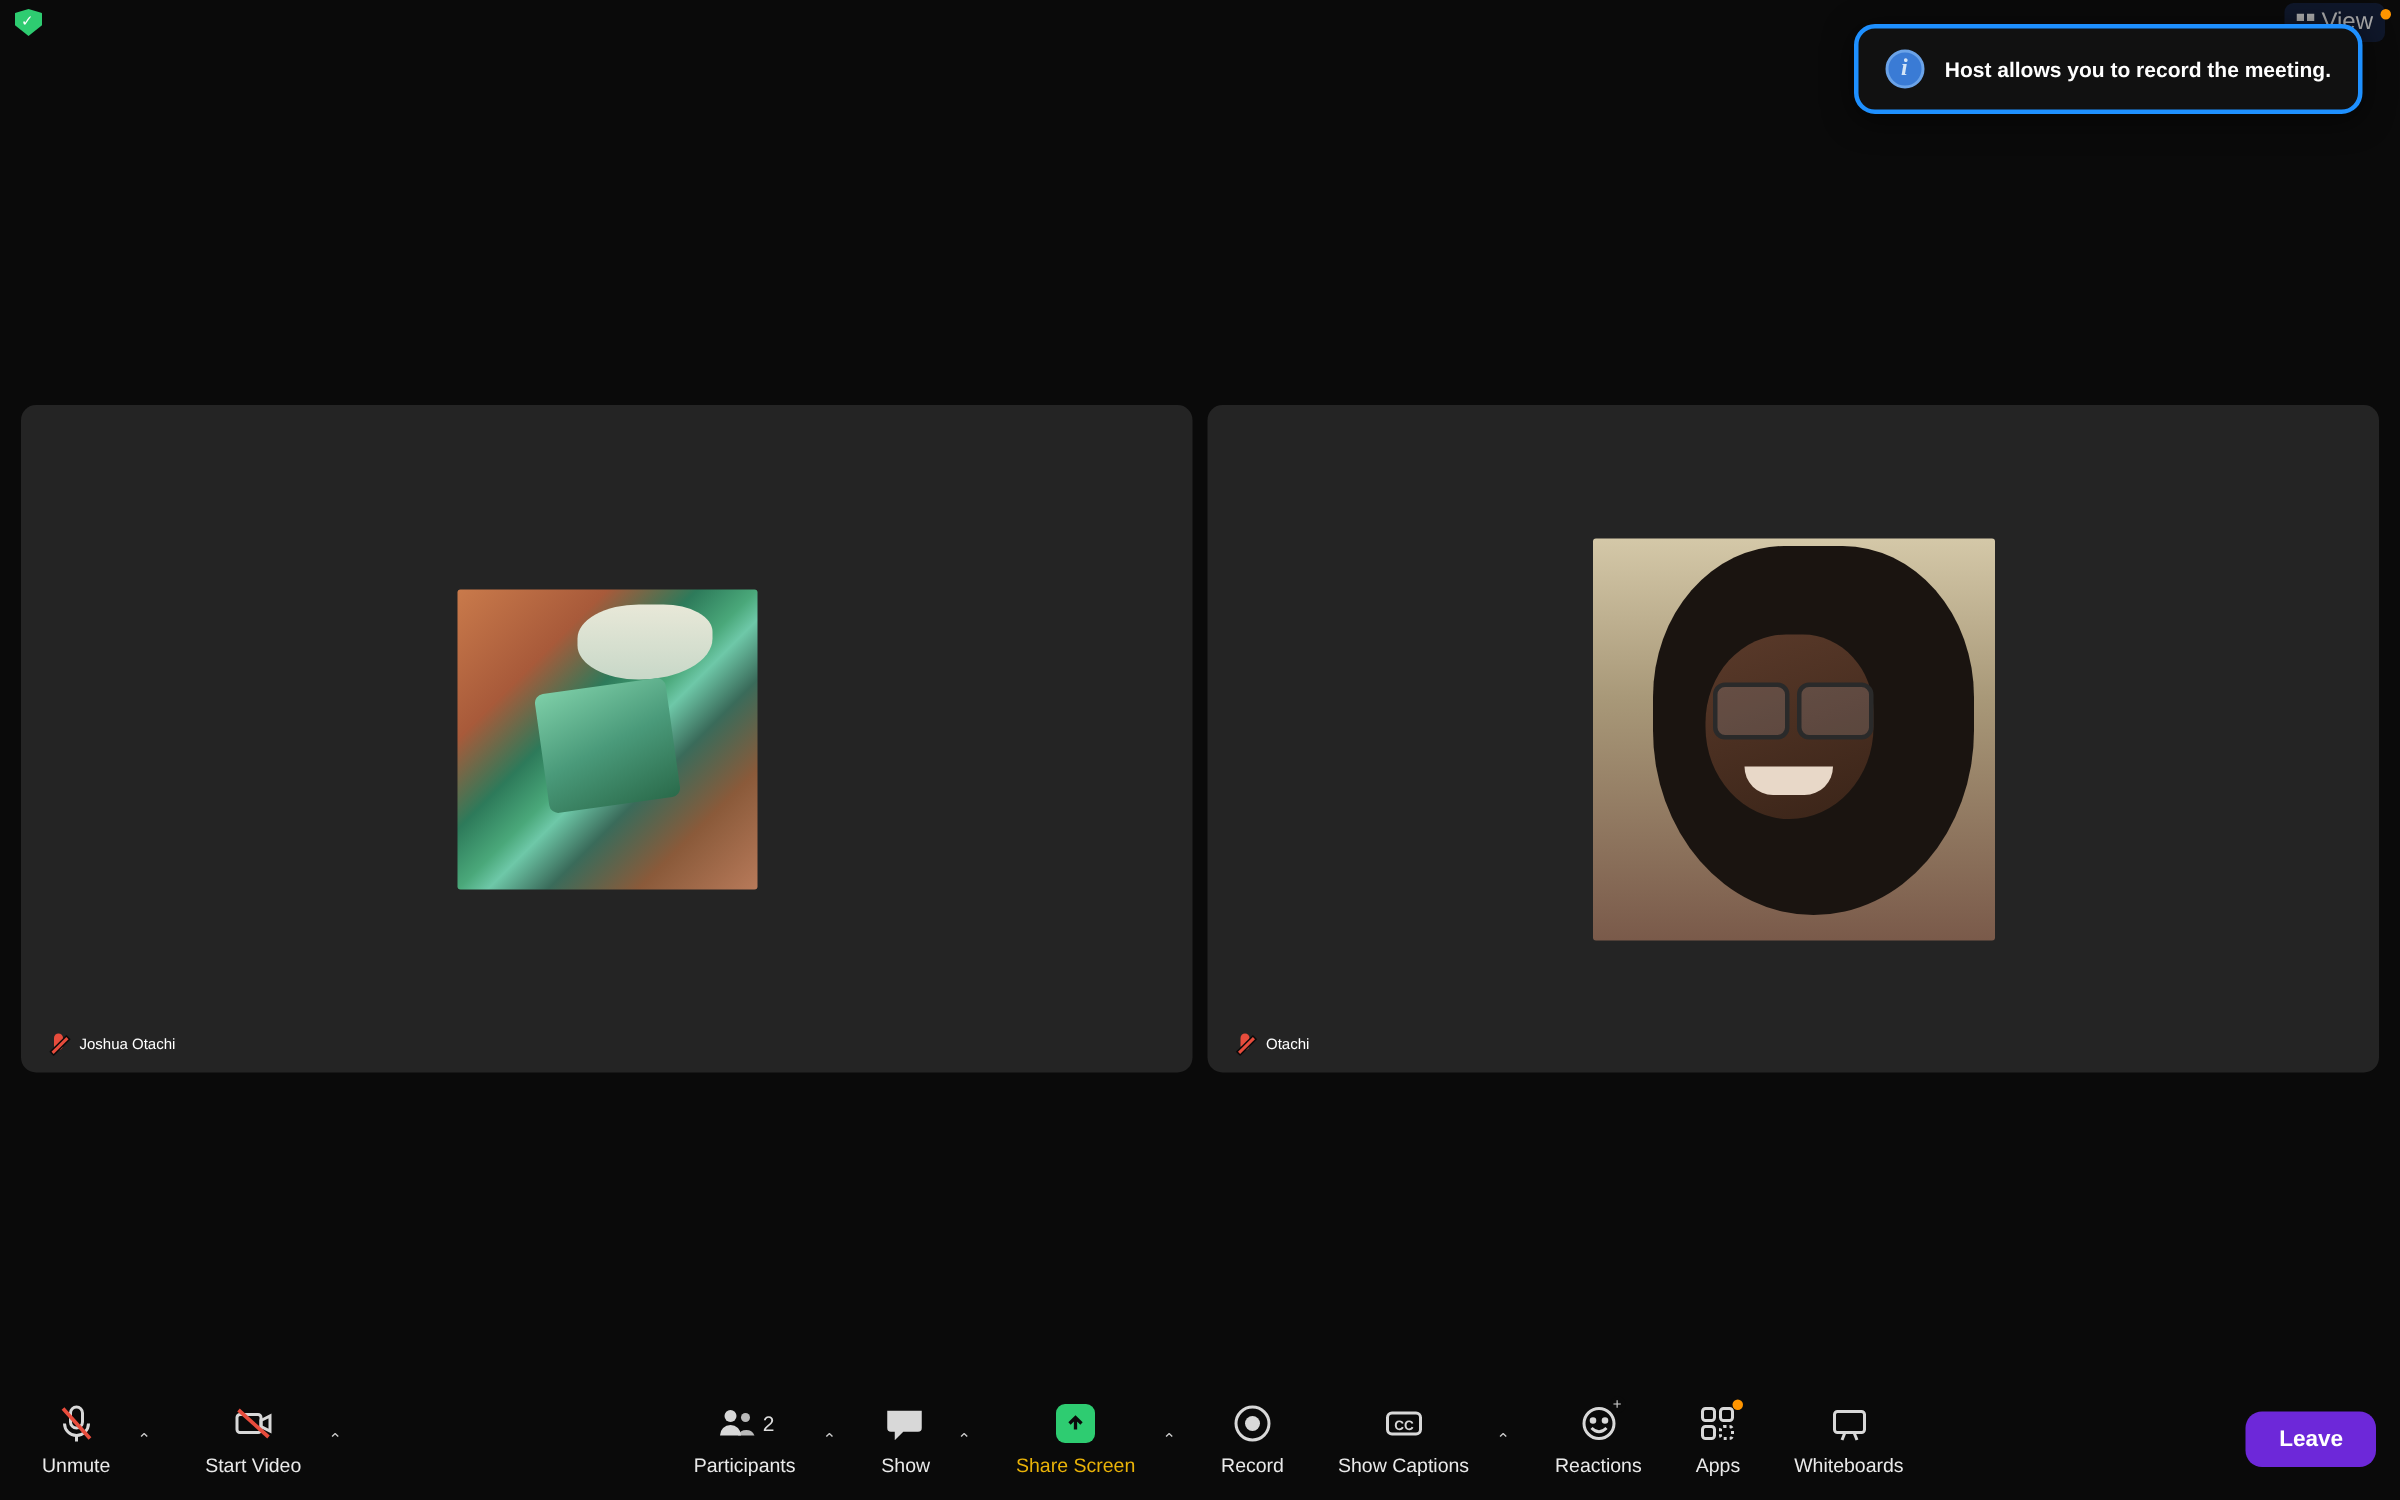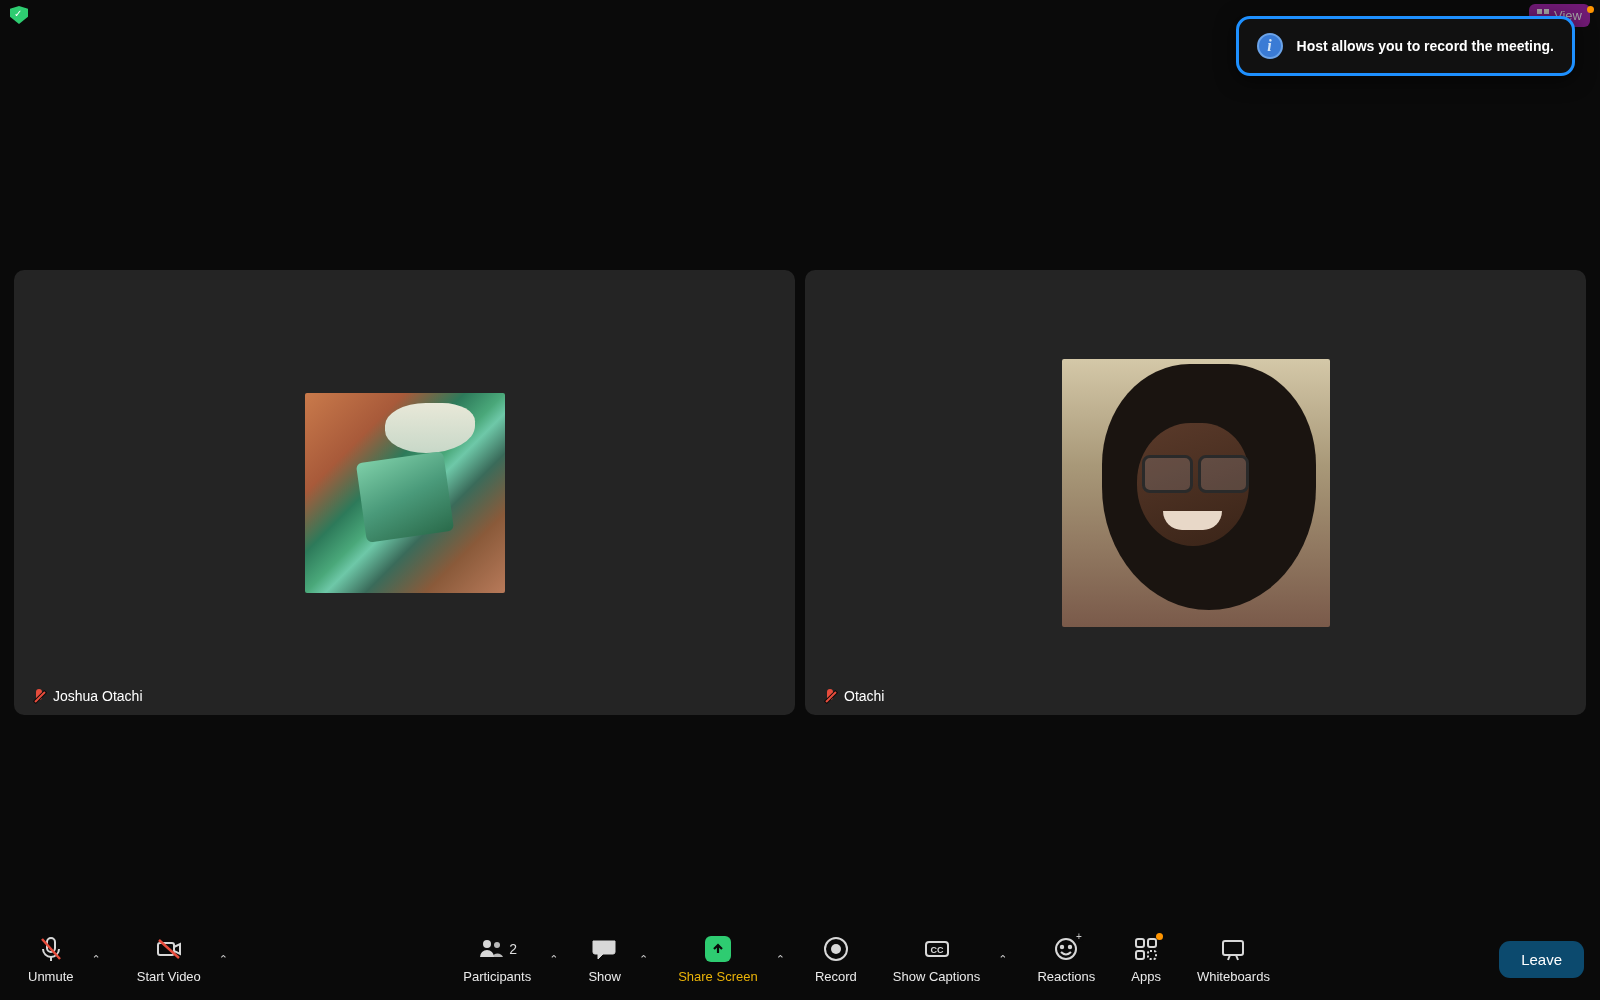--- a/index.html
+++ b/index.html
@@ -3,21 +3,21 @@
   <meta charset="utf-8">
   <style>
     * { margin: 0; padding: 0; box-sizing: border-box; }
     html, body { width: 1600px; height: 1000px; background: #0a0a0a; font-family: -apple-system, BlinkMacSystemFont, "Segoe UI", Arial, sans-serif; overflow: hidden; color: #fff; }
     
     
     .topbar { position: absolute; top: 0; left: 0; right: 0; height: 30px; display: flex; align-items: center; padding: 0 10px; }
     .shield { width: 18px; height: 18px; background: #2ecc71; border-radius: 3px; position: relative; clip-path: polygon(50% 0%, 100% 15%, 100% 60%, 50% 100%, 0% 60%, 0% 15%); }
     .shield::after { content: "✓"; color: #fff; font-size: 10px; position: absolute; left: 4px; top: 2px; }
     .topbar-spacer { flex: 1; }
-    .view-btn { display: flex; align-items: center; gap: 5px; color: #aaa; font-size: 13px; background: #701a75; padding: 4px 8px; border-radius: 6px; }
+    .view-btn { display: flex; align-items: center; gap: 5px; color: #aaa; font-size: 16px; background: #0f172a; padding: 4px 8px; border-radius: 6px; }
     .grid-icon-svg { width: 12px; height: 12px; }
     .dot-badge { position: absolute; top: 6px; right: 6px; width: 7px; height: 7px; background: #ff9500; border-radius: 50%; }
     
     
     .notification { position: absolute; top: 16px; right: 25px; background: #111; border: 3px solid #1e90ff; border-radius: 14px; padding: 14px 18px; display: flex; align-items: center; gap: 14px; box-shadow: 0 4px 20px rgba(0,0,0,0.6); z-index: 10; }
     .info-circle { width: 26px; height: 26px; border-radius: 50%; background: #3a7bd5; border: 2px solid #6ba3e8; display: flex; align-items: center; justify-content: center; font-family: Georgia, serif; font-style: italic; font-weight: bold; color: #d4e5f7; }
     .notification-text { font-size: 14px; font-weight: 600; }
     
     
     .video-grid { position: absolute; top: 270px; left: 14px; right: 14px; display: flex; gap: 10px; }
@@ -26,40 +26,40 @@
     .avatar-1 { background: linear-gradient(135deg, #c97a4b 0%, #a85a3a 25%, #2d7a5a 40%, #4aa87a 50%, #6ec8a8 55%, #3a6b5a 65%, #8a5a3a 80%, #b87a5a 100%); position: relative; overflow: hidden; }
     .avatar-1::before { content: ""; position: absolute; top: 5%; left: 40%; width: 45%; height: 25%; background: linear-gradient(180deg, #e8e8d8 0%, #c8d8c8 100%); border-radius: 50% 40% 60% 50%; }
     .avatar-1::after { content: ""; position: absolute; top: 32%; left: 28%; width: 44%; height: 40%; background: linear-gradient(160deg, #7ecfa8 0%, #4a9a7a 50%, #2a6a4a 100%); transform: rotate(-8deg); border-radius: 6px; }
     .avatar-2 { width: 268px; height: 268px; background: linear-gradient(180deg, #d4c8a8 0%, #a89878 40%, #7a5a4a 100%); position: relative; overflow: hidden; }
     .avatar-2::before { content: ""; position: absolute; top: 2%; left: 15%; width: 80%; height: 92%; background: #1a1410; border-radius: 45% 45% 55% 55%; }
     .avatar-2::after { content: ""; position: absolute; top: 24%; left: 28%; width: 42%; height: 46%; background: linear-gradient(160deg, #5a3a2a 0%, #3a2418 100%); border-radius: 48% 42% 50% 50%; }
     .avatar-2 .glasses { position: absolute; top: 36%; left: 30%; width: 40%; height: 12%; z-index: 2; }
     .avatar-2 .glasses::before, .avatar-2 .glasses::after { content:""; position:absolute; width:42%; height:100%; border:3px solid #2a2a2a; border-radius:8px; background: rgba(180,180,190,0.2); }
     .avatar-2 .glasses::after { right:0; }
     .avatar-2 .smile { position: absolute; top: 57%; left: 38%; width: 22%; height: 7%; background: #e8d8c8; border-radius: 0 0 20px 20px; z-index: 2; }
-    .name-tag { position: absolute; bottom: 8px; left: 10px; display: flex; align-items: center; gap: 6px; padding: 3px 8px; border-radius: 6px; font-size: 14px; }
+    .name-tag { position: absolute; bottom: 8px; left: 10px; display: flex; align-items: center; gap: 6px; padding: 3px 8px; border-radius: 6px; font-size: 10px; }
     .muted-mic { width: 15px; height: 15px; position: relative; }
     .muted-mic::before { content: ""; position: absolute; top: 0; left: 4px; width: 6px; height: 11px; background: #e74c3c; border-radius: 3px; }
     .muted-mic::after { content: ""; position: absolute; top: 1px; left: 7px; width: 2px; height: 14px; background: #e74c3c; transform: rotate(45deg); box-shadow: 0 0 0 1px #0a0a0a; }
     
     
     .toolbar { position: absolute; bottom: 0; left: 0; right: 0; height: 82px; background: #0a0a0a; display: flex; align-items: center; padding: 0 16px; }
     .toolbar-left { display: flex; gap: 18px; }
     .toolbar-center { flex: 1; display: flex; justify-content: center; gap: 12px; }
     .toolbar-right { display: flex; }
     .tb-btn { display: flex; flex-direction: column; align-items: center; justify-content: center; gap: 6px; color: #eaeaea; font-size: 13px; padding: 6px 12px; border-radius: 8px; cursor: pointer; }
     .tb-icon-wrap { position: relative; height: 28px; display: flex; align-items: center; justify-content: center; }
     .tb-icon-svg { width: 28px; height: 28px; }
     .caret { color: #ccc; font-size: 11px; padding: 6px; cursor: pointer; align-self: center; }
     .share-icon { background: #2ecc71; width: 26px; height: 26px; border-radius: 6px; display: flex; align-items: center; justify-content: center; }
     .share-text { color: #eab308; }
     .participant-count { color: #ddd; font-size: 14px; margin-left: 4px; }
     .orange-dot { position: absolute; top: -2px; right: -3px; width: 7px; height: 7px; background: #ff9500; border-radius: 50%; }
     .plus-badge { position: absolute; top: -4px; right: -4px; width: 11px; height: 11px; background: #0a0a0a; color: #ccc; font-size: 10px; border-radius: 50%; display:flex; align-items:center; justify-content:center; }
-    .leave-btn { background: #0c4a6e; color: #fff; border: none; border-radius: 11px; padding: 10px 22px; font-size: 15px; font-weight: 400; cursor: pointer; }
+    .leave-btn { background: #6d28d9; color: #fff; border: none; border-radius: 11px; padding: 10px 22px; font-size: 15px; font-weight: 700; cursor: pointer; }
     .tb-group { display: flex; align-items: center; }
     .mic-slash { stroke: #e74c3c; }
     .cam-slash { stroke: #e74c3c; }
   </style>
 </head>
 <body>
 
 <div class="topbar">
   <div class="shield"></div>
   <div class="topbar-spacer"></div>

